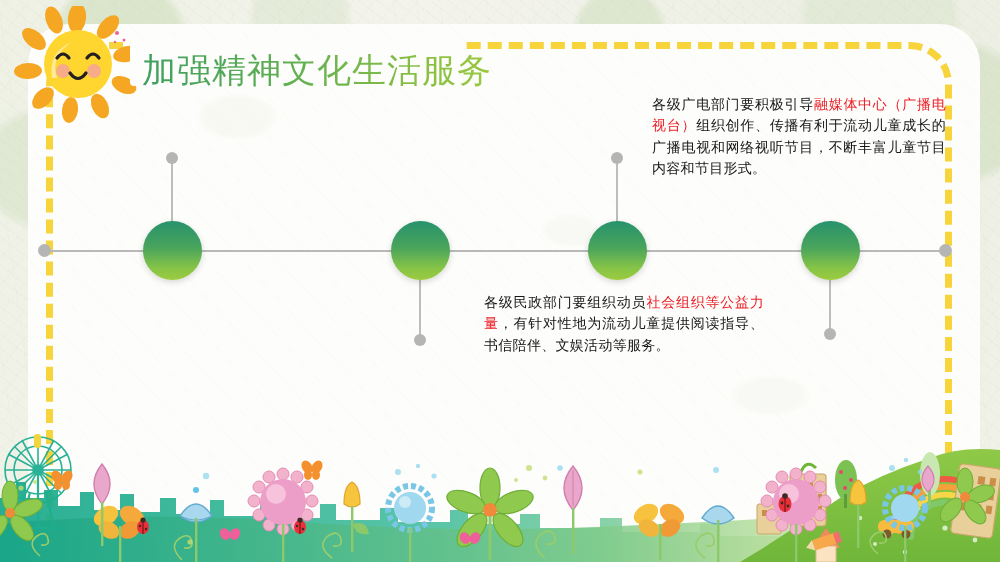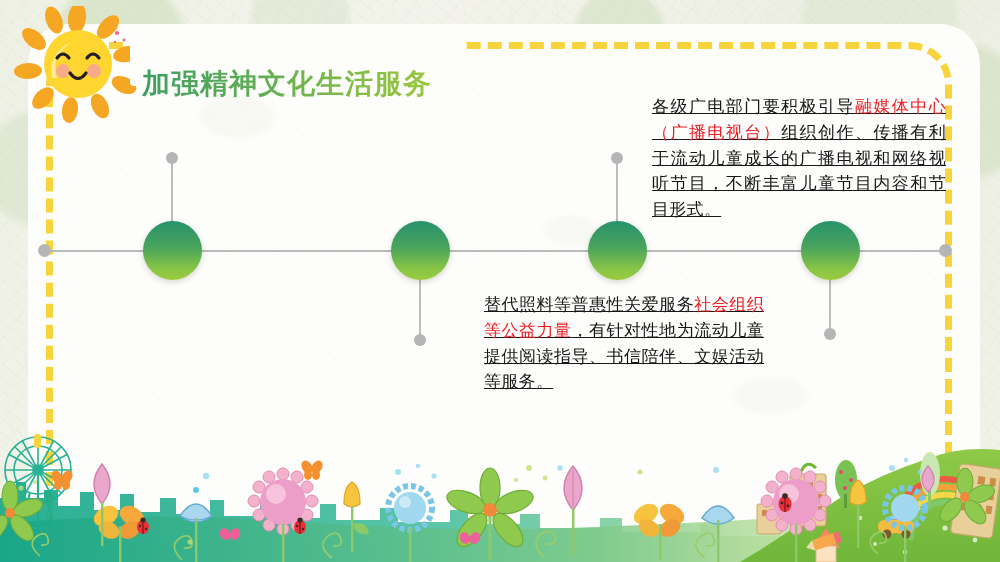--- a/index.html
+++ b/index.html
@@ -51,22 +51,22 @@
     border:7px dashed #f7d33c;border-bottom:none;
     border-radius:42px 42px 0 0;
     box-sizing:border-box;pointer-events:none;
   }
 
   
   .sun{position:absolute;left:12px;top:6px;width:130px;height:120px;}
 
   
   .title{
-    position:absolute;left:142px;top:65px;
-    font-size:28px;font-weight:bold;letter-spacing:1px;
+    position:absolute;left:142px;top:48px;
+    font-size:34px;font-weight:normal;letter-spacing:1px;
     background:linear-gradient(90deg,#3f9f61 0%,#5fae53 40%,#84bd46 75%,#9ac83f 100%);
     -webkit-background-clip:text;background-clip:text;color:transparent;
     white-space:nowrap;
   }
   .title-mask{
     position:absolute;left:130px;top:40px;width:330px;height:46px;
     background:#fdfdfb;border-radius:4px;
   }
 
   
@@ -77,22 +77,22 @@
   .node{
     position:absolute;width:59px;height:59px;border-radius:50%;top:221px;
     background:linear-gradient(180deg,#27926c 0%,#49a45c 45%,#86c447 80%,#9ccb3f 100%);
     box-shadow:0 2px 6px rgba(0,0,0,.16);
   }
   .conn{position:absolute;width:2px;background:#bdbdbd;}
   .conn-dot{position:absolute;width:12px;height:12px;border-radius:50%;background:#b5b5b5;}
 
   
   .tb{
-    position:absolute;color:#171717;font-size:17px;line-height:1.52;
-    letter-spacing:.3px;text-align:justify;text-decoration:underline;
+    position:absolute;color:#171717;font-size:14px;line-height:1.52;
+    letter-spacing:.3px;text-align:justify;
   }
   .tb .hl{color:#ed1c24;}
   #tb-top-left{left:286px;top:118px;width:248px;}
   #tb-top-right{left:652px;top:94px;width:294px;}
   #tb-bot-left{left:50px;top:288px;width:330px;}
   #tb-bot-mid{left:484px;top:292px;width:280px;}
 
   
   .scene{position:absolute;left:0;bottom:0;width:1000px;height:130px;overflow:hidden;}
 </style>
@@ -159,21 +159,21 @@
   <div class="conn-dot" style="left:824px;top:328px;"></div>
   <div class="node" style="left:801px;"></div>
 
 
   <div class="tb" id="tb-top-right">
     <span>各级广电部门要积极引导</span><span class="hl">融媒体中心（广播电视台）</span><span>组织创作、传播有利于流动儿童成长的广播电视和网络视听节目，不断丰富儿童节目内容和节目形式。</span>
   </div>
 
 
   <div class="tb" id="tb-bot-mid">
-    <span>替代照料等普惠性关爱服务</span><span class="hl">社会组织等公益力量</span><span>，有针对性地为流动儿童提供阅读指导、书信陪伴、文娱活动等服务。</span>
+    <span>各级民政部门要组织动员</span><span class="hl">社会组织等公益力量</span><span>，有针对性地为流动儿童提供阅读指导、书信陪伴、文娱活动等服务。</span>
   </div>
 
   <svg class="scene" viewBox="0 0 1000 130" preserveAspectRatio="none">
     <defs>
       <linearGradient id="hill" x1="0" y1="0" x2="0" y2="1">
         <stop offset="0%" stop-color="#8fc947"></stop>
           <stop offset="100%" stop-color="#6fb63a"></stop>
       </linearGradient>
       <linearGradient id="citygrad" x1="0" y1="0" x2="1" y2="0">
         <stop offset="0%" stop-color="#17a88a"></stop>

